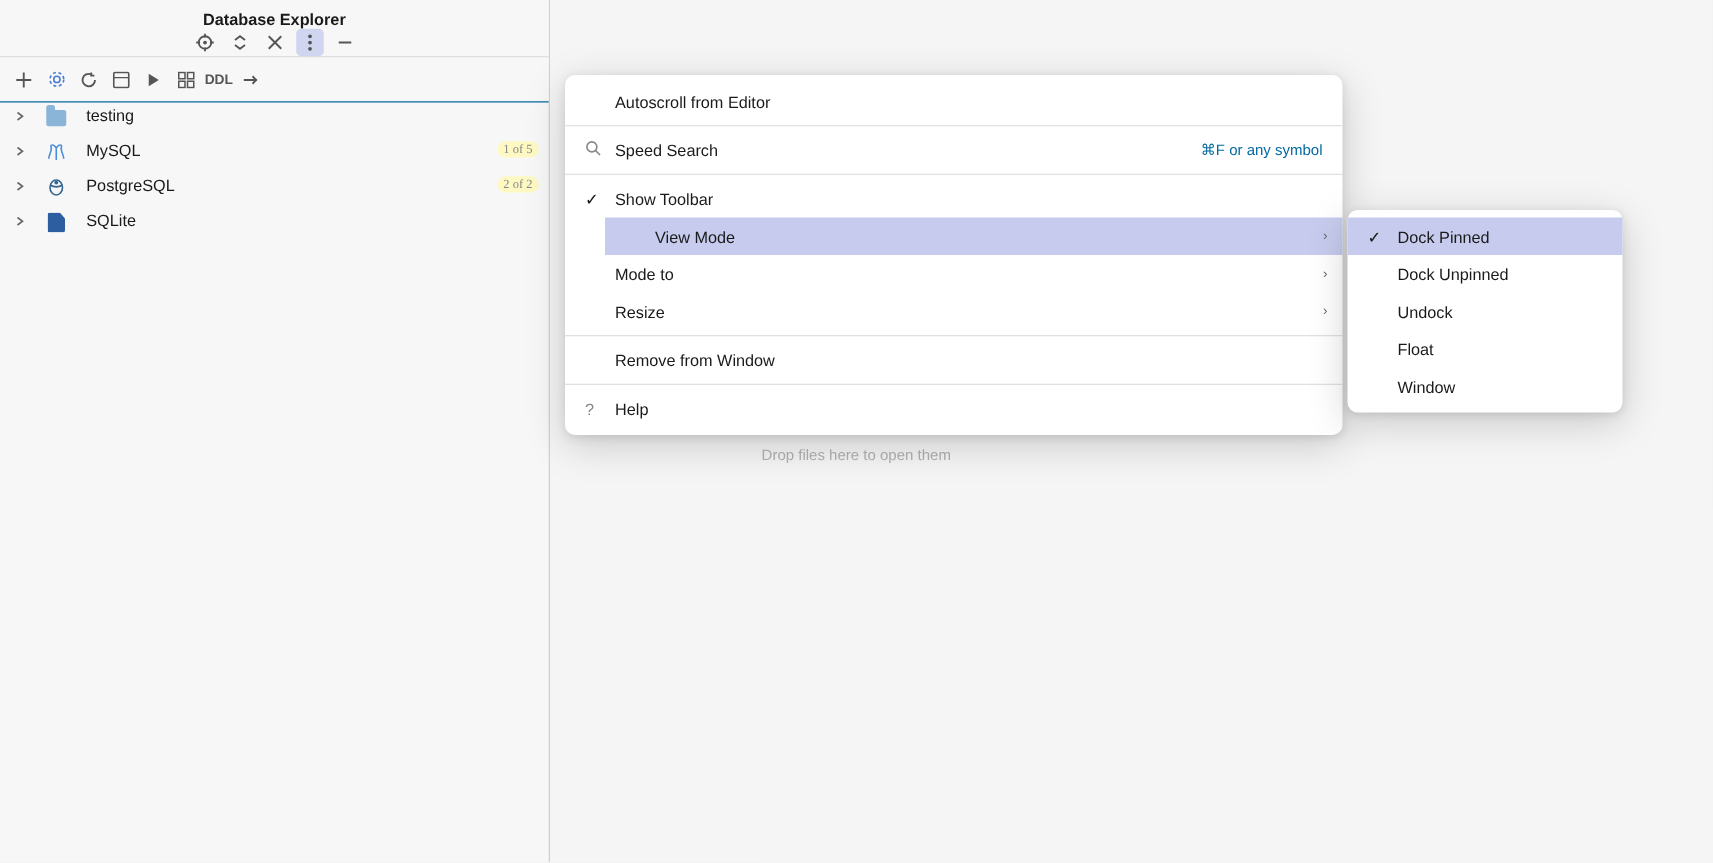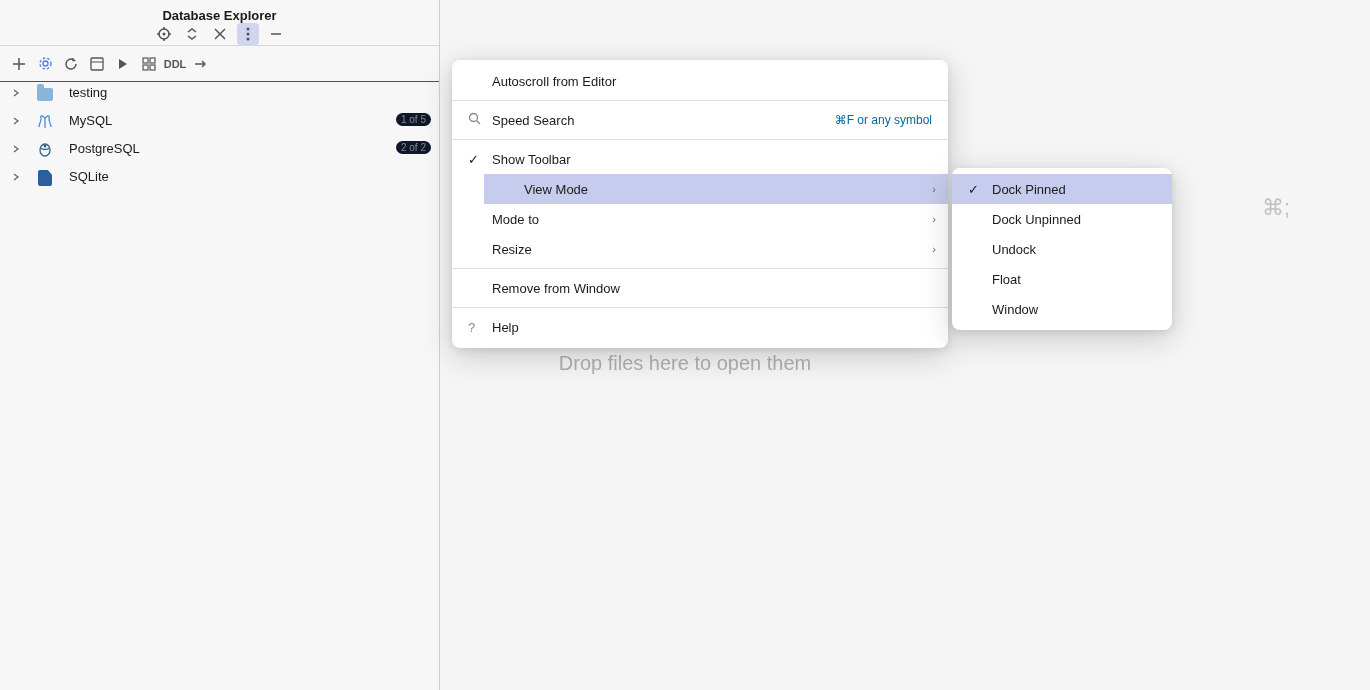--- a/index.html
+++ b/index.html
@@ -24,21 +24,21 @@
       gap: 12px;
     }
 
     .search-hint {
       font-size: 20px;
       color: #b0b0b0;
       font-weight: 400;
     }
 
     .drop-hint {
-      font-size: 20px;
+      font-size: 12px;
       color: #b0b0b0;
       font-weight: 400;
     }
 
     
     .sidebar {
       position: absolute;
       top: 0; left: 0;
       width: 440px;
       height: 690px;
@@ -149,32 +149,33 @@
     }
 
     .tree-label {
       flex: 1;
       font-size: 13px;
     }
 
     .badge {
       font-size: 10px;
       color: #888;
-      background: #0f172a;
+      background: #fef9c3;
       padding: 1px 5px;
       border-radius: 8px;
       margin-left: 6px;
+      font-family: Liberation Serif, serif;
     }
 
     
     .context-menu {
       position: absolute;
       top: 60px;
       left: 452px;
-      width: 496px;
+      width: 622px;
       background: #ffffff;
       border-radius: 8px;
       box-shadow: 0 8px 32px rgba(0,0,0,0.18), 0 2px 8px rgba(0,0,0,0.10);
       padding: 6px 0;
       z-index: 100;
     }
 
     .menu-item {
       display: flex;
       align-items: center;

